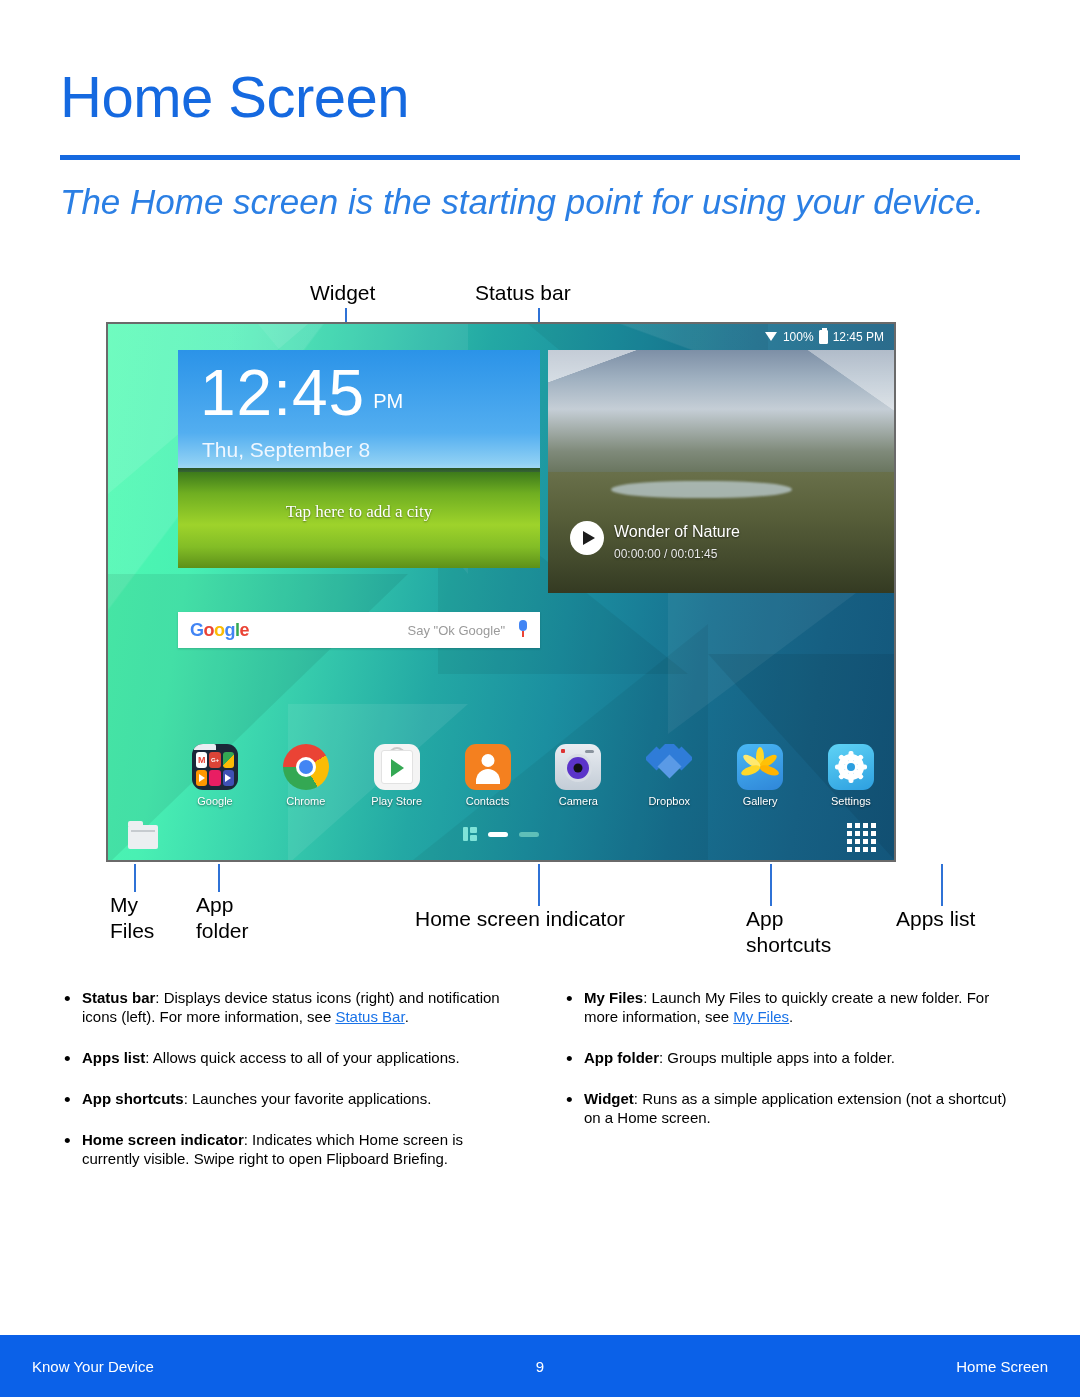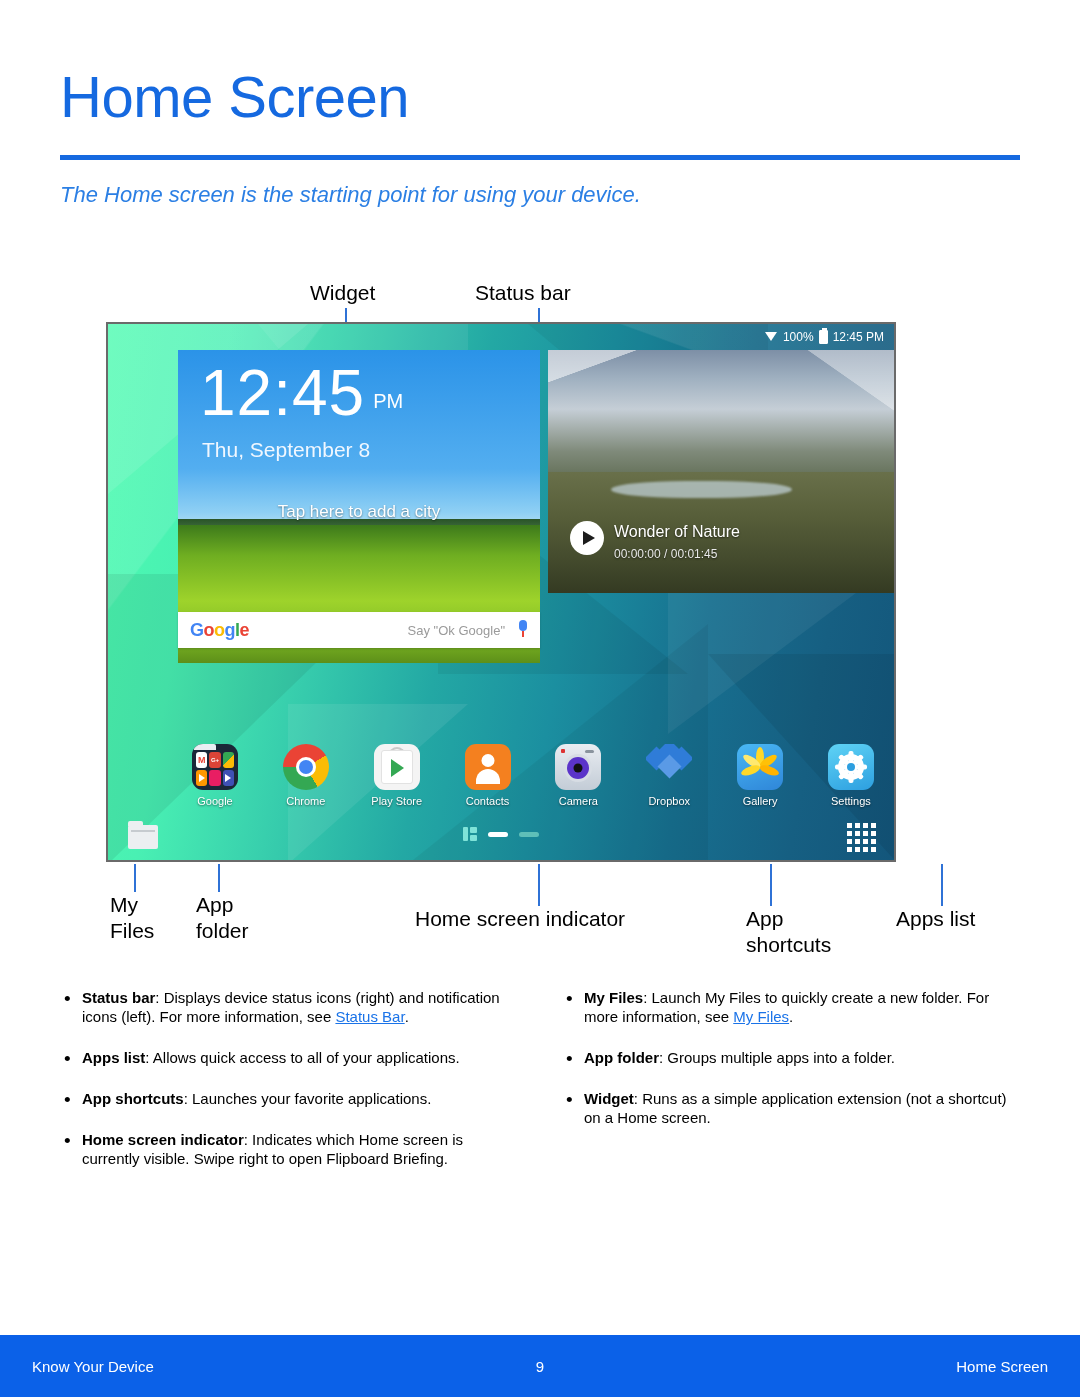--- a/index.html
+++ b/index.html
@@ -16,21 +16,21 @@
     position: absolute; left: 60px; top: 68px;
     font-size: 58px; font-weight: 400; color: #1569e0;
     letter-spacing: -0.5px; line-height: 1;
   }
   .title-rule {
     position: absolute; left: 60px; top: 155px;
     width: 960px; height: 5px; background: #1569e0;
   }
   .subtitle {
     position: absolute; left: 60px; top: 182px;
-    font-size: 22px; font-style: italic; color: #2b7fe4;
+    font-size: 35px; font-style: italic; color: #2b7fe4;
     letter-spacing: 0px;
   }
 
   
   .callout { position: absolute; font-size: 21px; color: #000; line-height: 1.25; }
   .callout.top { text-align: center; }
   .cl-line { position: absolute; width: 2px; background: #2f72d6; }
 
   
   .tablet {
@@ -76,39 +76,39 @@
   .batt-ico {
     width: 9px; height: 14px; border: 1.5px solid #fff; border-radius: 1px;
     background: #fff; position: relative;
   }
   .batt-ico::after {
     content:""; position:absolute; left:2px; top:-3.5px; width:5px; height:2.5px; background:#fff;
   }
 
   
   .w-clock {
-    position: absolute; left: 70px; top: 26px; width: 362px; height: 313px;
+    position: absolute; left: 70px; top: 26px; width: 362px; height: 218px;
     overflow: hidden;
     background: linear-gradient(180deg,#2b93e8 0%, #53aef0 38%, #8fd0f4 52%, #bfe4f2 58%, #6ba62d 64%, #8ec62b 72%, #a8de2e 84%, #74b224 100%);
     padding-left: 26px;
   }
   .w-clock .sky-hill {
     position:absolute; left:0; right:0; top:56%; height:44%;
     background: linear-gradient(180deg,#3d7a1b 0%, #6fae21 22%, #9ed32b 55%, #83bd26 78%, #5d9019 100%);
   }
   .w-clock .tree-band {
     position:absolute; left:0; right:0; top:54%; height:9%;
     background: linear-gradient(180deg, rgba(28,70,16,0.9), rgba(50,105,24,0.6));
   }
   .w-time { position: absolute; left: 22px; top: 14px; display:flex; align-items:flex-end; gap:8px; }
   .w-time .hhmm { font-size: 64px; color:#fff; font-weight:300; line-height:0.92; letter-spacing:1px; }
   .w-time .ampm { font-size: 20px; color:#fff; font-weight:400; padding-bottom:10px; }
   .w-date { position:absolute; left:24px; top:88px; font-size:21px; color:#f0f7ff; font-weight:400; }
   .w-city { position:absolute; left:0; right:0; top:152px; text-align:center; font-size:17px; color:#fff;
-            text-shadow: 0 1px 2px rgba(0,0,0,.45); }
+            text-shadow: 0 1px 2px rgba(0,0,0,.45); font-family: Liberation Serif, serif; }
 
   
   .w-video {
     position: absolute; left: 440px; top: 26px; width: 348px; height: 243px;
     overflow:hidden;
     background: linear-gradient(180deg,#6f8096 0%, #8fa3b5 12%, #b9c4cd 26%, #8a9188 40%, #5c6b4b 55%, #4a5a3a 70%, #3c4a2f 85%, #2f3a24 100%);
     padding-left: 28px;
   }
   .w-video .mtn {
     position:absolute; left:0; right:0; top:0; height:58%;

